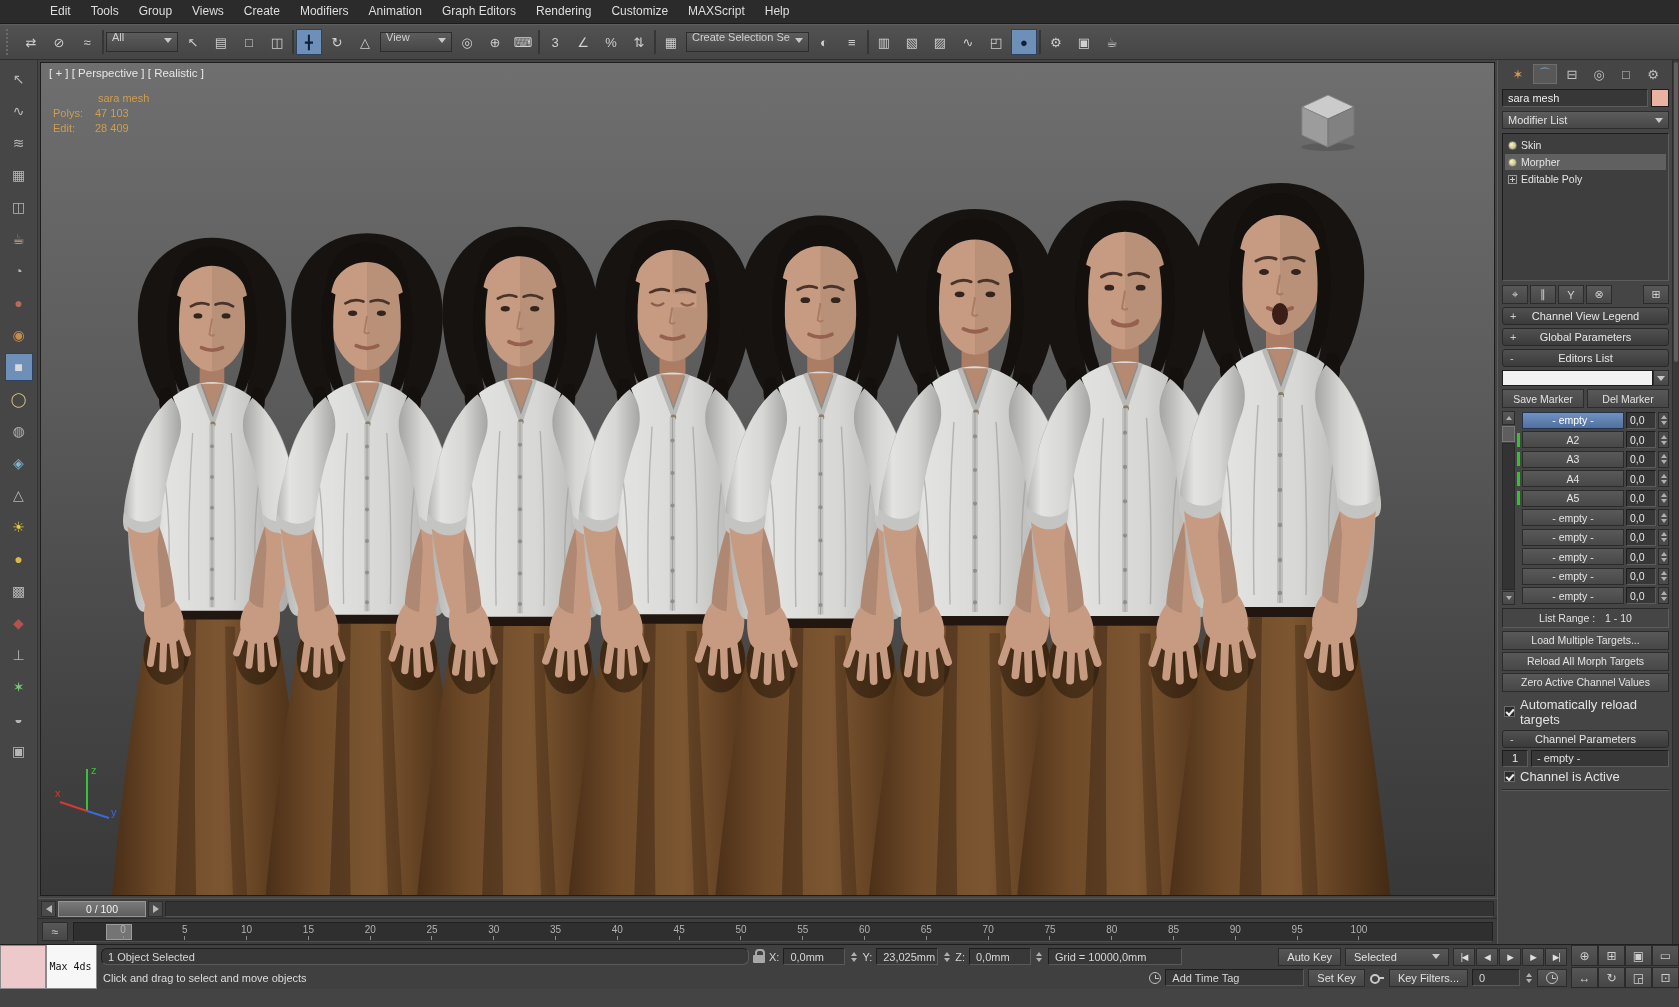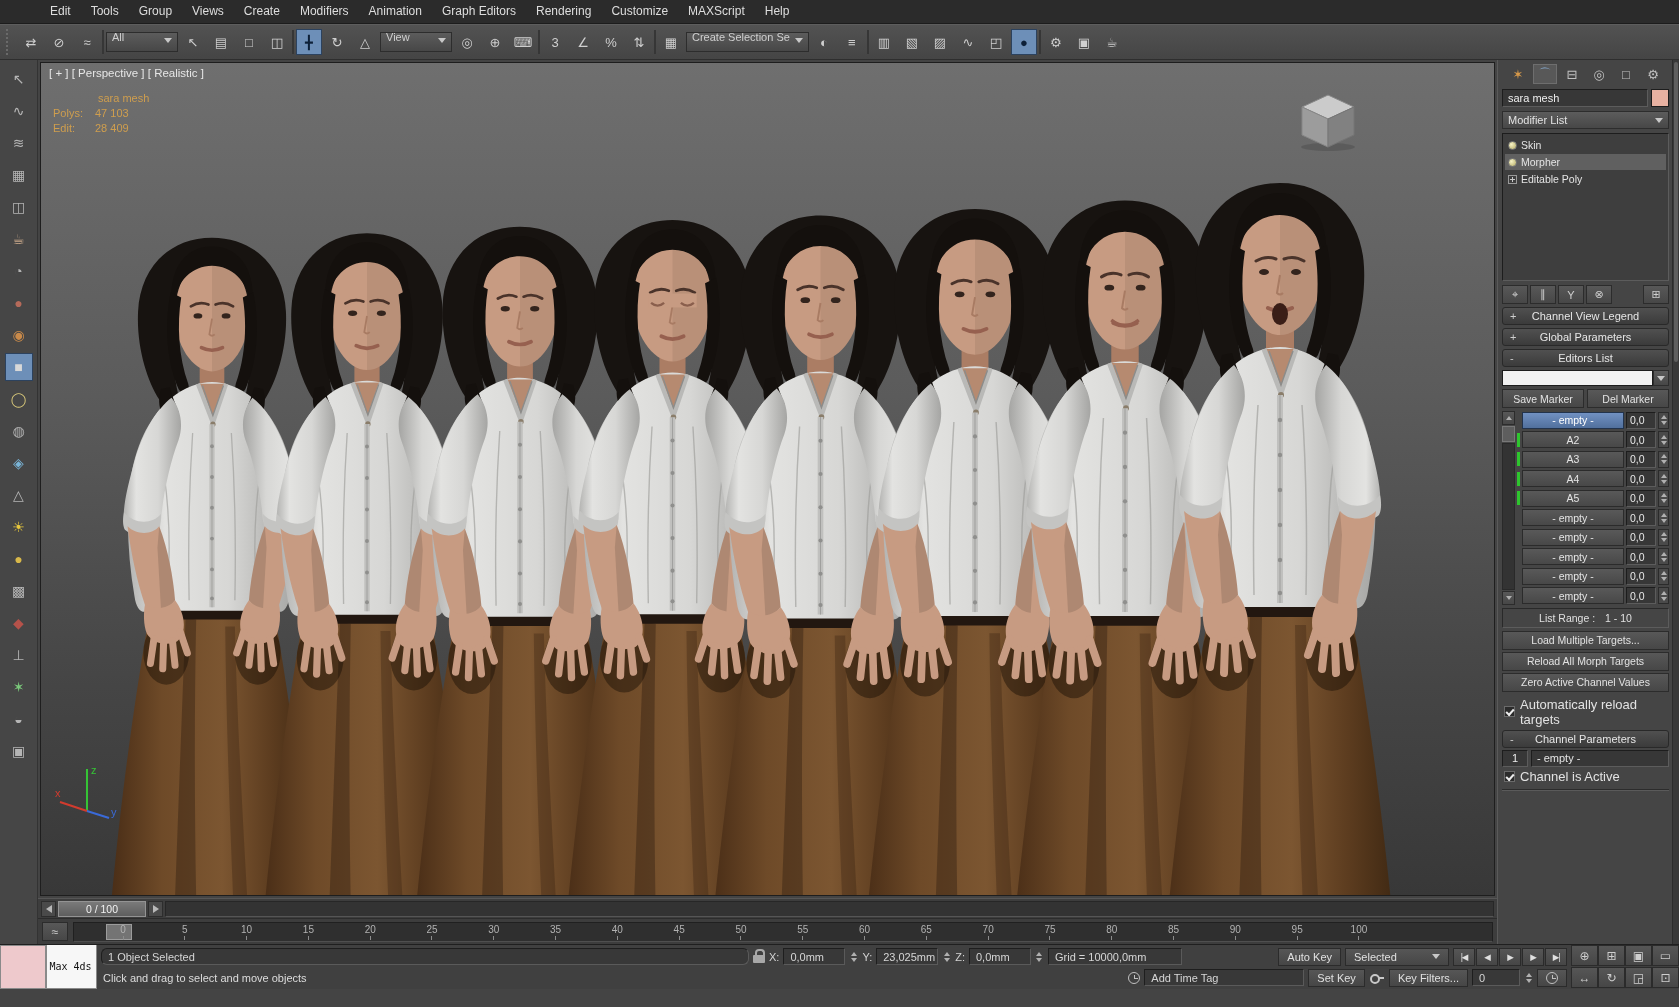--- a/index.html
+++ b/index.html
@@ -138,21 +138,21 @@
 .sb-sunken{background:#383838;border:1px solid;border-color:#1e1e1e #5a5a5a #5a5a5a #1e1e1e;height:17px;display:flex;align-items:center;padding:0 6px;white-space:nowrap;overflow:hidden;}
 .sel-status{width:648px;border-radius:6px;}
 .coord-lab{color:#d2d2d2;}
 .coord-fld{width:62px;}
 .fld-spin{display:flex;flex-direction:column;gap:2px;align-items:center;width:9px;}
 .grid-fld{width:134px;}
 .sb-btn{height:18px;padding:0 8px;background:linear-gradient(#565656,#464646);border:1px solid #2b2b2b;display:flex;align-items:center;justify-content:center;color:#e0e0e0;white-space:nowrap;}
 .dd{width:104px;justify-content:space-between;gap:6px;}
 .tr-btn{width:22px;height:18px;padding:0;font-size:8.5px;letter-spacing:-1px;}
 .prompt{flex:1;padding-left:2px;color:#dcdcdc;white-space:nowrap;overflow:hidden;}
-.add-tag{width:160px;}
+.add-tag{width:139px;}
 .frame-fld{width:48px;}
 .nav-grid{width:108px;display:grid;grid-template-columns:repeat(4,1fr);grid-auto-rows:22px;align-content:center;}
 .nav-btn{height:21px;background:linear-gradient(#565656,#464646);border:1px solid #2b2b2b;display:flex;align-items:center;justify-content:center;color:#cfcfcf;font-size:12px;}
 .lock-icon{position:relative;width:12px;height:8px;background:#a8a8a8;border-radius:1px;margin-top:5px;}
 .lock-icon::before{content:"";position:absolute;top:-6px;left:2px;width:6px;height:6px;border:2px solid #a8a8a8;border-bottom:none;border-radius:4px 4px 0 0;}
 .clock-icon{position:relative;width:12px;height:12px;border:1px solid #c0c0c0;border-radius:50%;flex:0 0 12px;}
 .clock-icon::before{content:"";position:absolute;left:5px;top:2px;width:1px;height:4px;background:#c0c0c0;}
 .clock-icon::after{content:"";position:absolute;left:5px;top:5px;width:4px;height:1px;background:#c0c0c0;}
 .key-icon{position:relative;width:16px;height:14px;flex:0 0 16px;}
 .key-icon::before{content:"";position:absolute;left:1px;top:3px;width:6px;height:6px;border:2px solid #c8c8c8;border-radius:50%;}

